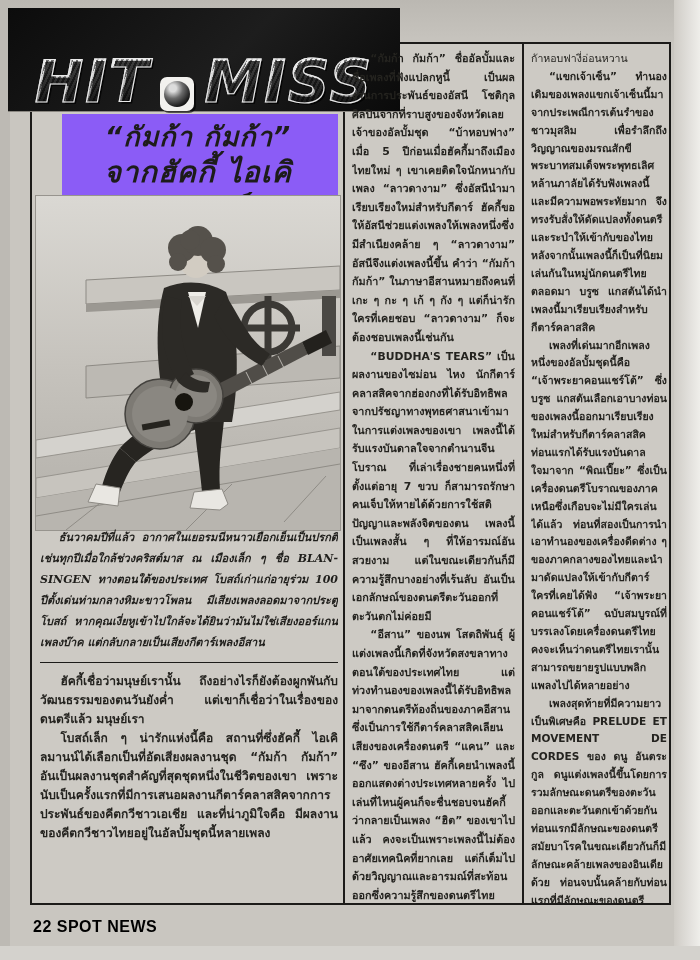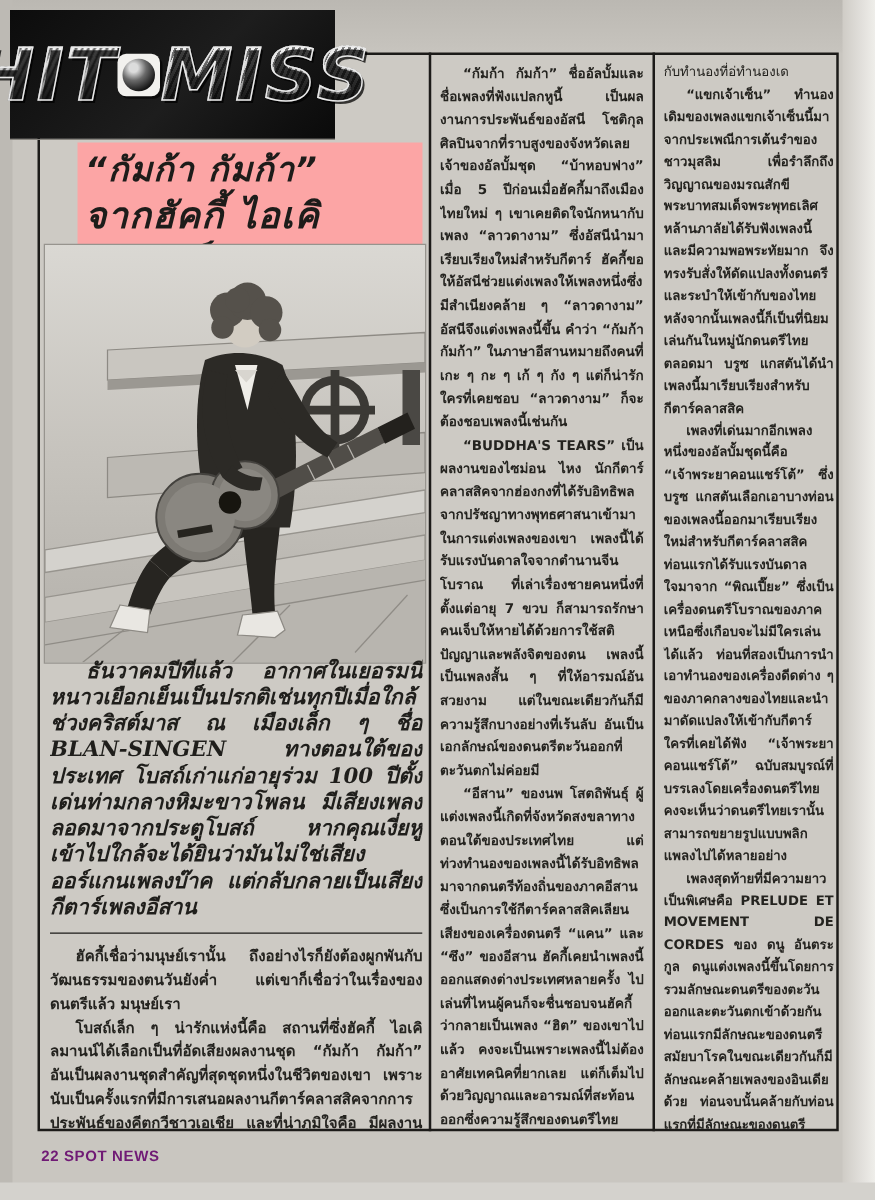--- a/index.html
+++ b/index.html
@@ -19,23 +19,23 @@
   .frame{
     position:absolute;left:30px;top:42px;width:641px;height:863px;
     border:2px solid #1c1b19;background:#cdcac4;box-sizing:border-box;
   }
   .vrule{position:absolute;top:42px;width:2px;height:863px;background:#1c1b19;}
   .vrule.r1{left:343px;}
   .vrule.r2{left:522px;}
 
   
   .logo-box{
-    position:absolute;left:8px;top:8px;width:260px;height:103px;
+    position:absolute;left:8px;top:8px;width:392px;height:103px;
     background:linear-gradient(135deg,#0c0c0c,#1d1d1d 55%,#0a0a0a);
-    display:flex;align-items:center;justify-content:center;
+    display:flex;align-items:flex-end;justify-content:center;gap:10px;
     box-shadow:0 1px 0 #8a8781;
   }
   .logo-word{
     font-family:"DejaVu Sans",sans-serif;font-weight:900;font-style:italic;
     font-size:58px;line-height:1;letter-spacing:2px;
     background:
       repeating-linear-gradient(115deg, rgba(10,10,10,.55) 0 2px, rgba(255,255,255,0) 2px 4.5px),
       linear-gradient(180deg,#ffffff 0%,#d9d9d9 35%,#8c8c8c 70%,#3f3f3f 100%);
     -webkit-background-clip:text;background-clip:text;color:transparent;
     -webkit-text-stroke:1.2px #e9e9e9;
@@ -47,47 +47,47 @@
     box-shadow:2px 2px 0 rgba(0,0,0,.6);
   }
   .logo-ball .sphere{
     width:26px;height:26px;border-radius:50%;
     background:radial-gradient(circle at 34% 28%, #dcdcdc 0 14%, #6a6a6a 40%, #161616 75%);
   }
 
   
   .title-block{
     position:absolute;left:62px;top:114px;width:276px;height:92px;
-    background:#fca5a5;text-align:left;padding:6px 10px 0 6px;box-sizing:border-box;
+    background:#8b5cf6;text-align:center;padding:6px 10px 0 6px;box-sizing:border-box;
     color:#1d1c1a;
   }
   .title-line1{font-size:27px;font-weight:bold;font-style:italic;line-height:1.25;letter-spacing:1px;}
   .title-line2{font-size:29px;font-weight:bold;font-style:italic;line-height:1.25;letter-spacing:1px;}
 
   
   .photo{
     position:absolute;left:36px;top:196px;width:304px;height:334px;
     background:#c6c3bd;outline:1px solid #97948e;overflow:hidden;
   }
 
   
   .col{position:absolute;color:#24231f;text-align:justify;overflow:hidden;}
   .col p{margin:0;}
   .ind{text-indent:1.7em;font-weight:bold;}
   .col-left{left:40px;top:527px;width:298px;height:376px;font-size:12px;line-height:19px;}
-  .col-left .lead{font-family:"DejaVu Serif",serif;font-style:italic;font-size:17px;line-height:21px;color:#1f1e1b;}
+  .col-left .lead{font-family:"DejaVu Serif",serif;font-style:italic;font-size:11px;line-height:21px;color:#1f1e1b;}
   .col-mid{left:352px;top:50px;width:163px;height:853px;font-size:10.8px;line-height:18.6px;}
   .col-right{left:531px;top:50px;width:136px;height:853px;font-size:10.55px;line-height:17.9px;}
   .hdivider{border:none;border-top:1.6px solid #1c1b19;margin:9px 0 9px 0;}
 
   
   .footer{
     position:absolute;left:33px;top:918px;
     font-family:"Liberation Sans",sans-serif;font-weight:bold;
-    font-size:12px;letter-spacing:.5px;color:#701a75;
+    font-size:16px;letter-spacing:.5px;color:#000000;
   }
 </style>
 </head>
 <body>
 
 <div class="band-top"></div>
 <div class="band-left"></div>
 <div class="band-right"></div>
 <div class="band-bottom"></div>
 
@@ -192,20 +192,20 @@
 </div>
 
 <div class="col col-mid">
   <p class="ind">“กัมก้า กัมก้า” ชื่ออัลบั้มและชื่อเพลงที่ฟังแปลกหูนี้ เป็นผลงานการประพันธ์ของอัสนี โชติกุล ศิลปินจากที่ราบสูงของจังหวัดเลยเจ้าของอัลบั้มชุด “บ้าหอบฟาง” เมื่อ 5 ปีก่อนเมื่อฮัคกี้มาถึงเมืองไทยใหม่ ๆ เขาเคยติดใจนักหนากับเพลง “ลาวดางาม” ซึ่งอัสนีนำมาเรียบเรียงใหม่สำหรับกีตาร์ ฮัคกี้ขอให้อัสนีช่วยแต่งเพลงให้เพลงหนึ่งซึ่งมีสำเนียงคล้าย ๆ “ลาวดางาม” อัสนีจึงแต่งเพลงนี้ขึ้น คำว่า “กัมก้า กัมก้า” ในภาษาอีสานหมายถึงคนที่ เกะ ๆ กะ ๆ เก้ ๆ กัง ๆ แต่ก็น่ารัก ใครที่เคยชอบ “ลาวดางาม” ก็จะต้องชอบเพลงนี้เช่นกัน</p>
   <p class="ind">“BUDDHA'S TEARS” เป็นผลงานของไซม่อน ไหง นักกีตาร์คลาสสิคจากฮ่องกงที่ได้รับอิทธิพลจากปรัชญาทางพุทธศาสนาเข้ามาในการแต่งเพลงของเขา เพลงนี้ได้รับแรงบันดาลใจจากตำนานจีนโบราณ ที่เล่าเรื่องชายคนหนึ่งที่ตั้งแต่อายุ 7 ขวบ ก็สามารถรักษาคนเจ็บให้หายได้ด้วยการใช้สติปัญญาและพลังจิตของตน เพลงนี้เป็นเพลงสั้น ๆ ที่ให้อารมณ์อันสวยงาม แต่ในขณะเดียวกันก็มีความรู้สึกบางอย่างที่เร้นลับ อันเป็นเอกลักษณ์ของดนตรีตะวันออกที่ตะวันตกไม่ค่อยมี</p>
   <p class="ind">“อีสาน” ของนพ โสตถิพันธุ์ ผู้แต่งเพลงนี้เกิดที่จังหวัดสงขลาทางตอนใต้ของประเทศไทย แต่ท่วงทำนองของเพลงนี้ได้รับอิทธิพลมาจากดนตรีท้องถิ่นของภาคอีสาน ซึ่งเป็นการใช้กีตาร์คลาสสิคเลียนเสียงของเครื่องดนตรี “แคน” และ “ซึง” ของอีสาน ฮัคกี้เคยนำเพลงนี้ออกแสดงต่างประเทศหลายครั้ง ไปเล่นที่ไหนผู้คนก็จะชื่นชอบจนฮัคกี้ว่ากลายเป็นเพลง “ฮิต” ของเขาไปแล้ว คงจะเป็นเพราะเพลงนี้ไม่ต้องอาศัยเทคนิคที่ยากเลย แต่ก็เต็มไปด้วยวิญญาณและอารมณ์ที่สะท้อนออกซึ่งความรู้สึกของดนตรีไทยแบบอีสาน</p>
 
 </div>
 
 <div class="col col-right">
-  <p>กับทำนองที่อ่ทำนองเด</p>
+  <p>กัาหอบฟางี่อ่อนหวาน</p>
   <p class="ind">“แขกเจ้าเซ็น” ทำนองเดิมของเพลงแขกเจ้าเซ็นนี้มาจากประเพณีการเต้นรำของชาวมุสลิม เพื่อรำลึกถึงวิญญาณของมรณสักขี พระบาทสมเด็จพระพุทธเลิศหล้านภาลัยได้รับฟังเพลงนี้และมีความพอพระทัยมาก จึงทรงรับสั่งให้ดัดแปลงทั้งดนตรีและระบำให้เข้ากับของไทย หลังจากนั้นเพลงนี้ก็เป็นที่นิยมเล่นกันในหมู่นักดนตรีไทยตลอดมา บรูซ แกสตันได้นำเพลงนี้มาเรียบเรียงสำหรับกีตาร์คลาสสิค</p>
   <p class="ind">เพลงที่เด่นมากอีกเพลงหนึ่งของอัลบั้มชุดนี้คือ “เจ้าพระยาคอนแชร์โต้” ซึ่งบรูซ แกสตันเลือกเอาบางท่อนของเพลงนี้ออกมาเรียบเรียงใหม่สำหรับกีตาร์คลาสสิค ท่อนแรกได้รับแรงบันดาลใจมาจาก “พิณเปี๊ยะ” ซึ่งเป็นเครื่องดนตรีโบราณของภาคเหนือซึ่งเกือบจะไม่มีใครเล่นได้แล้ว ท่อนที่สองเป็นการนำเอาทำนองของเครื่องดีดต่าง ๆ ของภาคกลางของไทยและนำมาดัดแปลงให้เข้ากับกีตาร์ ใครที่เคยได้ฟัง “เจ้าพระยาคอนแชร์โต้” ฉบับสมบูรณ์ที่บรรเลงโดยเครื่องดนตรีไทย คงจะเห็นว่าดนตรีไทยเรานั้นสามารถขยายรูปแบบพลิกแพลงไปได้หลายอย่าง</p>
   <p class="ind">เพลงสุดท้ายที่มีความยาวเป็นพิเศษคือ PRELUDE ET MOVEMENT DE CORDES ของ ดนู อันตระกูล ดนูแต่งเพลงนี้ขึ้นโดยการรวมลักษณะดนตรีของตะวันออกและตะวันตกเข้าด้วยกัน ท่อนแรกมีลักษณะของดนตรีสมัยบาโรคในขณะเดียวกันก็มีลักษณะคล้ายเพลงของอินเดียด้วย ท่อนจบนั้นคล้ายกับท่อนแรกที่มีลักษณะของดนตรีคลาสสิค ในขณะที่ทำนองนั้นวนเวียนอยู่กับทำนองเดิมของท่อนสอง ซึ่งดนู แต่งเพลงลักษณะนี้คล้ายกับเพลงเถาของไทย</p>
 
 </div>
 
 <div class="footer">22 SPOT NEWS</div>
 
 </body></html>

